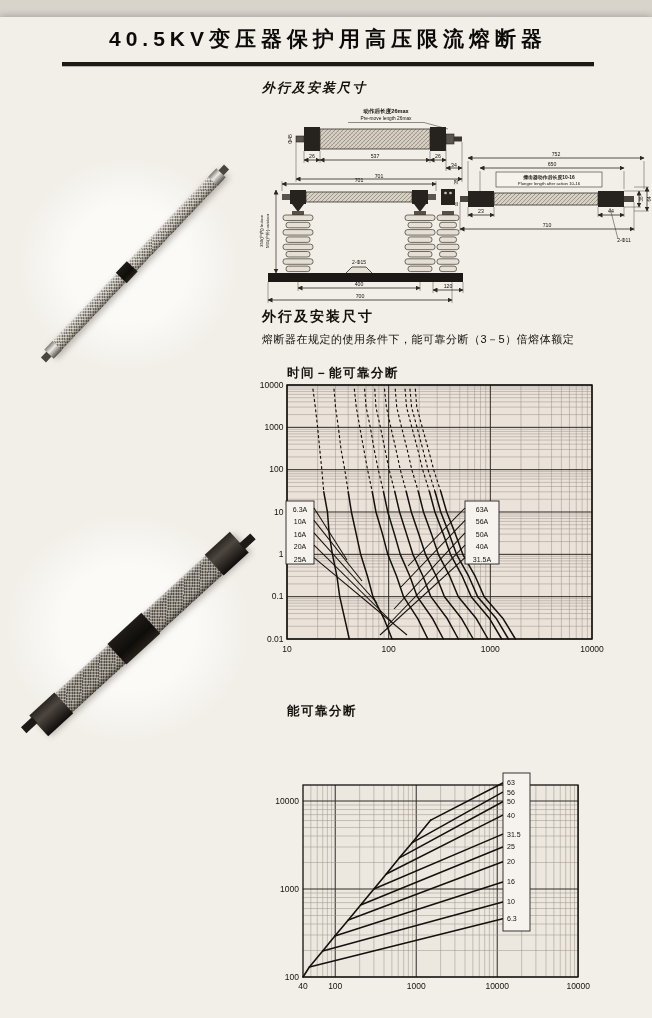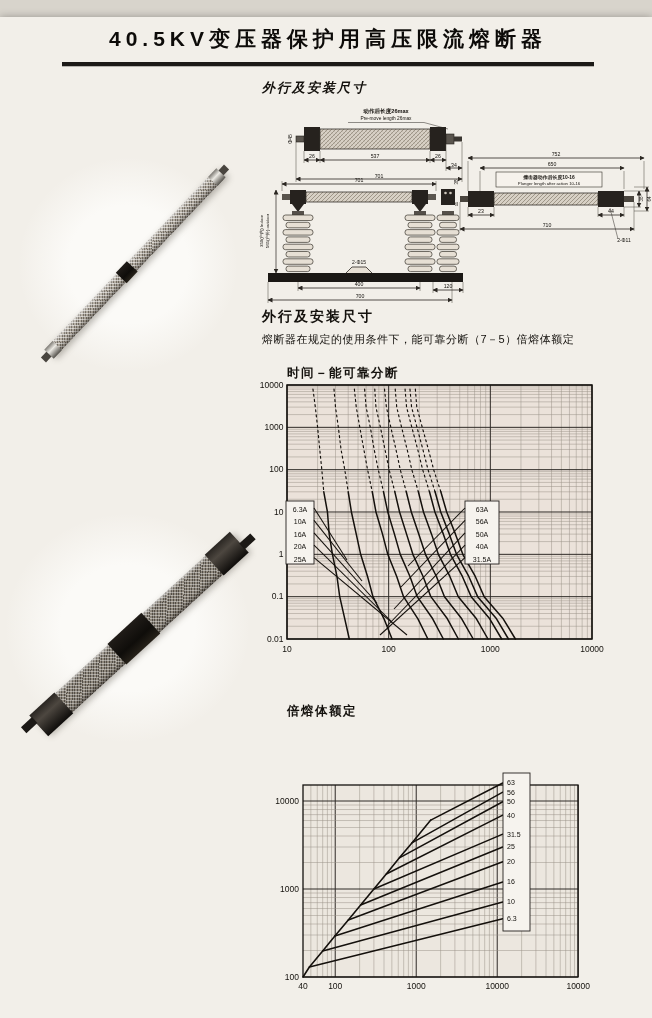--- a/index.html
+++ b/index.html
@@ -257,21 +257,21 @@
     <text x="190.5" y="50" font-size="4.6" text-anchor="middle" transform="rotate(-90 190.5 50)">38</text>
     <text x="199" y="50" font-size="4.6" text-anchor="middle" transform="rotate(-90 199 50)">64</text>
     <text x="5.5" y="33" font-size="4.5" text-anchor="middle" transform="rotate(-90 5.5 33)">38</text>
     <text x="5.5" y="55" font-size="4.3" text-anchor="middle" transform="rotate(-90 5.5 55)">11</text>
     <line x1="166" y1="90" x2="158" y2="59" stroke="#2b2722" stroke-width="0.5"></line>
     <text x="172" y="93" font-size="5" text-anchor="middle">2-Φ11</text>
   </svg>
 
   <div class="h-sec" id="h-tech">外行及安装尺寸</div>
   <div class="para">
-    <span>熔断器在规定的使用条件下，能可靠分断（7－5）倍熔体额定</span>
+    <span>熔断器在规定的使用条件下，能可靠分断（3－5）倍熔体额定</span>
   </div>
 
   <div class="c-title" id="c1-title">时间－能可靠分断</div>
   <svg id="c1" style="left:252px;top:360px;" width="355" height="284">
       <rect x="35" y="8" width="305" height="254" fill="#ebe2da"></rect>
       <line x1="65.60472626017128" y1="8" x2="65.60472626017128" y2="262" stroke="#9a9288" stroke-width="0.5"></line>
       <line x1="83.5073434672075" y1="8" x2="83.5073434672075" y2="262" stroke="#9a9288" stroke-width="0.5"></line>
       <line x1="96.20945252034257" y1="8" x2="96.20945252034257" y2="262" stroke="#9a9288" stroke-width="0.5"></line>
       <line x1="106.06197373982872" y1="8" x2="106.06197373982872" y2="262" stroke="#9a9288" stroke-width="0.5"></line>
       <line x1="114.11206972737878" y1="8" x2="114.11206972737878" y2="262" stroke="#9a9288" stroke-width="0.5"></line>
@@ -402,21 +402,21 @@
       <text x="230" y="147.4" font-size="7" text-anchor="middle">56A</text>
       <line x1="213" y1="143.4" x2="149" y2="210" stroke="#14100c" stroke-width="1.05"></line>
       <text x="230" y="159.8" font-size="7" text-anchor="middle">50A</text>
       <line x1="213" y1="155.8" x2="142" y2="232" stroke="#14100c" stroke-width="1.05"></line>
       <text x="230" y="172.2" font-size="7" text-anchor="middle">40A</text>
       <line x1="213" y1="168.2" x2="135" y2="249" stroke="#14100c" stroke-width="1.05"></line>
       <text x="230" y="184.6" font-size="7" text-anchor="middle">31.5A</text>
       <line x1="213" y1="180.6" x2="128" y2="258" stroke="#14100c" stroke-width="1.05"></line>
     </svg>
 
-  <div class="c-title" id="c2-title">倍熔体额定</div>
+  <div class="c-title" id="c2-title">能可靠分断</div>
   <svg id="c2" style="left:252px;top:700px;" width="345" height="292">
       <rect x="51" y="68" width="275" height="192" fill="#ece7df"></rect>
       <line x1="58.849711053652555" y1="68" x2="58.849711053652555" y2="260" stroke="#9a9288" stroke-width="0.5"></line>
       <line x1="65.26339198351018" y1="68" x2="65.26339198351018" y2="260" stroke="#9a9288" stroke-width="0.5"></line>
       <line x1="70.68608194358984" y1="68" x2="70.68608194358984" y2="260" stroke="#9a9288" stroke-width="0.5"></line>
       <line x1="75.38342964878247" y1="68" x2="75.38342964878247" y2="260" stroke="#9a9288" stroke-width="0.5"></line>
       <line x1="79.52678396702035" y1="68" x2="79.52678396702035" y2="260" stroke="#9a9288" stroke-width="0.5"></line>
       <line x1="107.61657035121752" y1="68" x2="107.61657035121752" y2="260" stroke="#9a9288" stroke-width="0.5"></line>
       <line x1="121.87996233472771" y1="68" x2="121.87996233472771" y2="260" stroke="#9a9288" stroke-width="0.5"></line>
       <line x1="132" y1="68" x2="132" y2="260" stroke="#9a9288" stroke-width="0.5"></line>

